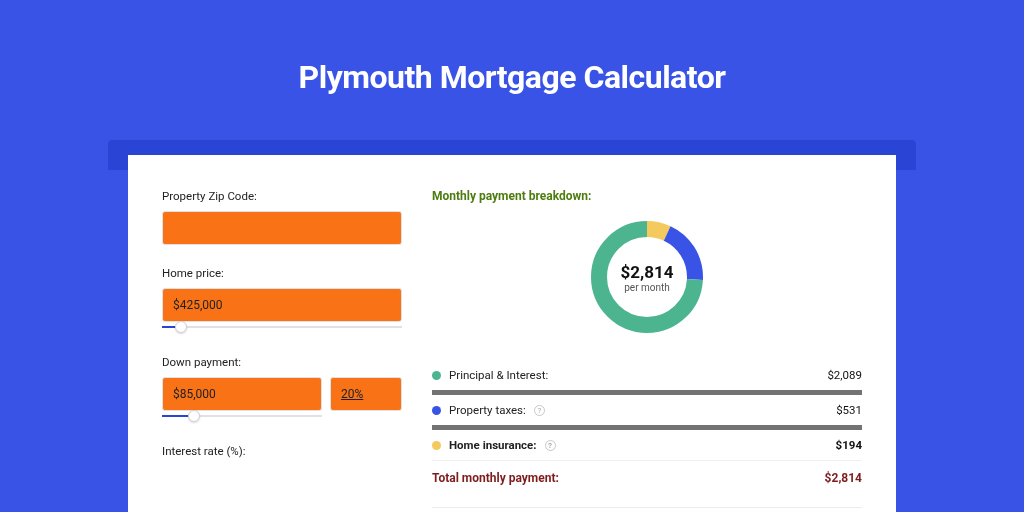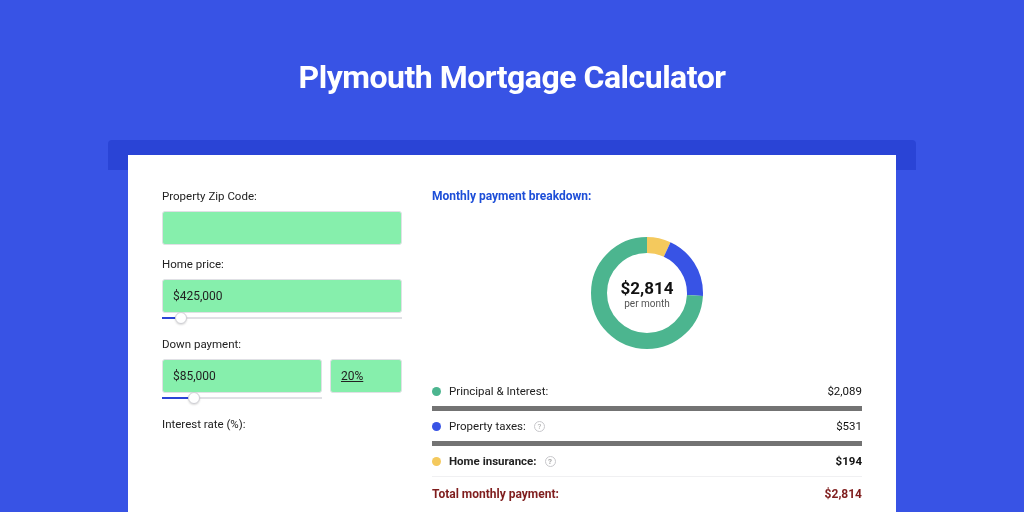--- a/index.html
+++ b/index.html
@@ -3,31 +3,31 @@
 <meta charset="utf-8">
 <style>
   * { box-sizing: border-box; margin: 0; padding: 0; font-family: -apple-system, BlinkMacSystemFont, "Segoe UI", Roboto, Helvetica, Arial, sans-serif; }
   body { background: #3853e5; width: 1024px; height: 512px; overflow: hidden; }
   .stage { width: 1024px; height: 492px; position: relative; }
   .page-title { color: #fff; font-size: 32px; font-weight: 700; text-align: center; padding-top: 58px; padding-bottom: 30px; letter-spacing: -0.5px; }
   .card-shadow { position: absolute; top: 140px; left: 108px; right: 108px; height: 30px; background: #2a44d6; border-radius: 4px 4px 0 0; }
   .card { position: absolute; top: 155px; left: 128px; right: 128px; background: #fff; min-height: 600px; padding: 30px 34px; display: flex; gap: 30px; }
   .left-col { flex: 0 0 240px; }
   .right-col { flex: 1; }
-  .form-label { font-size: 11.5px; color: #222; margin-bottom: 8px; margin-top: 12px; display: block; }
+  .form-label { font-size: 11.5px; color: #222; margin-bottom: 8px; margin-top: 21px; display: block; }
   .left-col .form-label:first-child { margin-top: 4px; }
-  .text-input { width: 100%; height: 34px; border: 1px solid #e0e0e5; border-radius: 3px; padding: 0 10px; font-size: 12px; color: #222; background: #86efac; }
+  .text-input { width: 100%; height: 34px; border: 1px solid #e0e0e5; border-radius: 3px; padding: 0 10px; font-size: 12px; color: #222; background: #f97316; }
   .slider-track { position: relative; height: 14px; margin-top: -2px; }
   .slider-line { position: absolute; top: 6px; left: 0; right: 0; height: 2px; background: #e0e0e5; }
   .slider-fill { position: absolute; top: 6px; left: 0; height: 2px; background: #2a44d6; }
   .slider-thumb { position: absolute; top: 1px; width: 12px; height: 12px; background: #fff; border: 1px solid #d0d0d5; border-radius: 50%; box-shadow: 0 1px 2px rgba(0,0,0,0.15); margin-left: -6px; }
   .row { display: flex; gap: 8px; }
   .row > * { flex: 1; }
   .row .text-input.narrow { flex: 0 0 72px; text-decoration: underline; }
-  .breakdown-title { font-size: 12px; font-weight: 700; color: #1d4ed8; margin-bottom: 29px; margin-top: 4px; }
+  .breakdown-title { font-size: 12px; font-weight: 700; color: #4d7c0f; margin-bottom: 13px; margin-top: 4px; }
   .donut-wrap { display: flex; justify-content: center; margin-bottom: 22px; }
   .donut { position: relative; width: 122px; height: 122px; }
   .donut svg { transform: rotate(-90deg); }
   .donut-center { position: absolute; inset: 0; display: flex; flex-direction: column; align-items: center; justify-content: center; }
   .donut-amount { font-size: 17px; font-weight: 700; color: #111; }
   .donut-sub { font-size: 10px; color: #555; }
   .legend-row { display: flex; align-items: center; justify-content: space-between; padding: 8px 0; border-bottom: 5px solid #737373; font-size: 11.5px; }
   .legend-row:last-of-type { border-bottom: 1px solid #f0f0f2; font-weight: bold; }
   .legend-left { display: flex; align-items: center; gap: 8px; color: #222; }
   .legend-dot { width: 9px; height: 9px; border-radius: 50%; }

